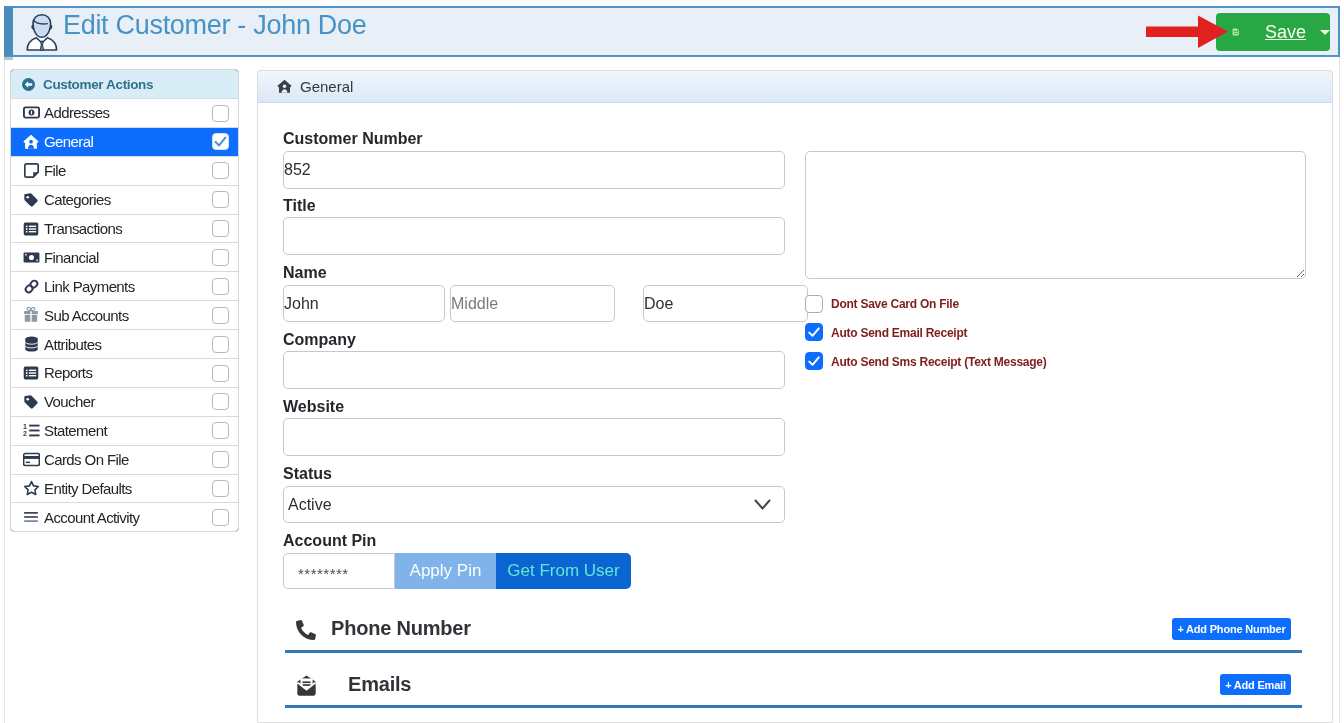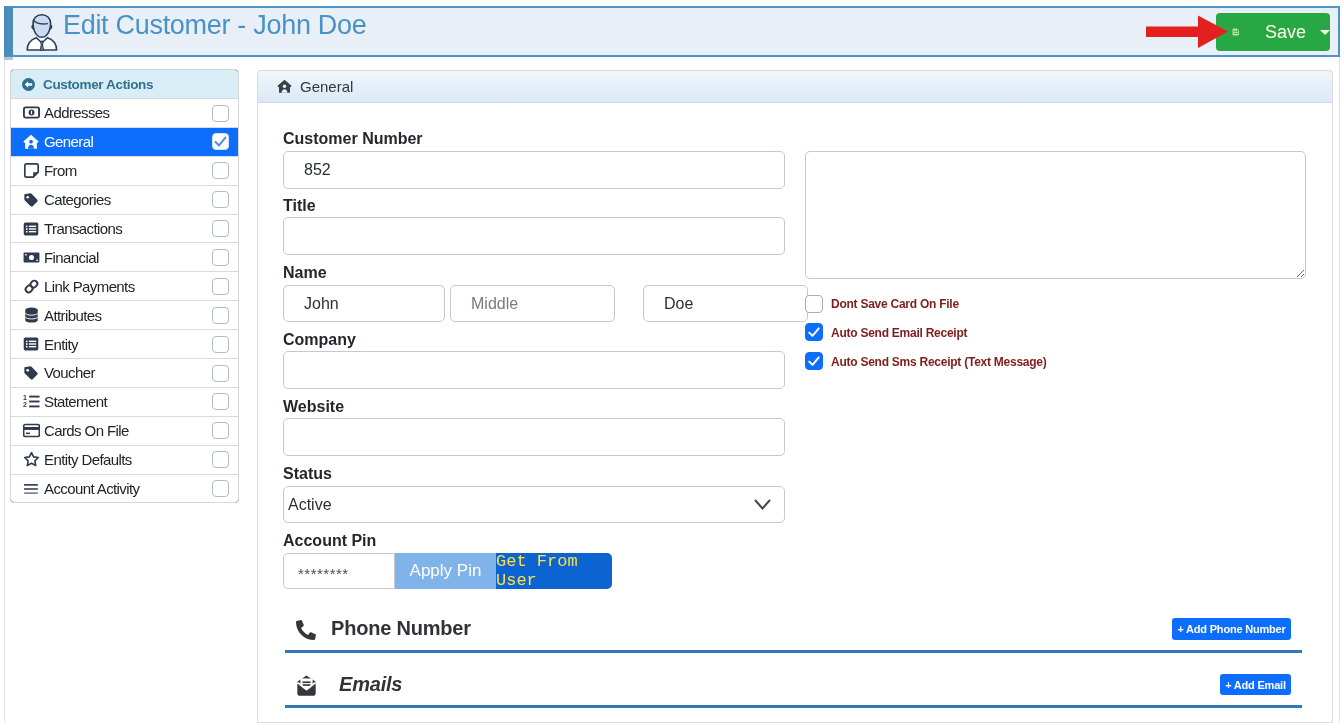--- a/index.html
+++ b/index.html
@@ -7,21 +7,21 @@
 .abs { position:absolute; }
 
 #cL { left:4px; top:57px; width:1px; height:666px; background:#e3e3e3; }
 #cR { left:1339px; top:57px; width:1px; height:666px; background:#e3e3e3; }
 
 #hdr { left:4px; top:6px; width:1336px; height:51px; background:#e9eff7;
   border:2px solid #4e94c8; border-left:9px solid #4a8cba; }
 #hdr-title { left:63px; top:0; height:47px; line-height:50px; font-size:27px; color:#4793c6; letter-spacing:-0.3px; }
 #save-btn { left:1216px; top:13px; width:114px; height:38px; background:#28a745; border-radius:4px;
   display:flex; align-items:center; }
-#save-btn .txt { color:#fdfde8; font-size:18px; margin-left:26px; }
+#save-btn .txt { color:#fdfde8; font-size:18px; margin-left:26px;text-decoration:underline; }
 #save-btn .caret { width:0; height:0; border-left:5px solid transparent; border-right:5px solid transparent;
   border-top:5px solid #f7f9e4; margin-left:14px; }
 
 #side { left:10px; top:69px; width:229px; border:1px solid #d7d7d7; border-radius:4px; background:#0f172a; overflow:hidden; }
 #side .hd { height:28px; background:#d9edf7; color:#31708f; font-size:13.5px; font-weight:bold; letter-spacing:-0.35px;
   display:flex; align-items:center; padding-left:11px; }
 #side .hd span { margin-left:8px; }
 #side .it { height:28.9px; border-top:1px solid #dadada; display:flex; align-items:center;
   padding-left:11px; position:relative; font-size:15px; letter-spacing:-0.6px; color:#212529; background:#fff; }
 #side .it .ic { width:18px; display:flex; justify-content:center; }
@@ -33,21 +33,21 @@
 
 #panel { left:257px; top:70px; width:1076px; height:653px; background:#fff; border:1px solid #ddd;
   border-radius:4px 4px 0 0; }
 #phead { left:257px; top:70px; width:1076px; height:33px; background:linear-gradient(#f0f6fc,#dbe8f7);
   border:1px solid #ddd; border-bottom:1px solid #cbdcee; border-radius:4px 4px 0 0;
   display:flex; align-items:center; padding-left:19px; font-size:15px; color:#33383d; }
 #phead span { margin-left:8px; }
 
 .lbl { font-size:16px; font-weight:bold; color:#24282c; height:20px; line-height:20px; }
 .inp { background:#fff; border:1px solid #c6c9cc; border-radius:5px; font-size:16px; color:#2b2f33;
-  line-height:36px; padding-left:20px; white-space:nowrap; }
+  line-height:36px; padding-left:0; white-space:nowrap; }
 .ph { color:#767b80; }
 .fcb { width:18px; height:18px; border:1px solid #a9aeb3; border-radius:4px; background:#fff; }
 .fcb.on { background:#0d6efd; border-color:#0d6efd; }
 .cblbl { font-size:12px; font-weight:bold; color:#7f1d1d; letter-spacing:-0.25px; }
 .addbtn { background:#0d6efd; border-radius:3px; color:#fff; font-weight:bold; font-size:11px;
   display:flex; align-items:center; justify-content:center; letter-spacing:-0.2px; }
 .secttl { font-size:20px; font-weight:bold; color:#303438; letter-spacing:-0.2px; }
 .underl { height:2.5px; background:#3379b5; }
 </style>
 </head>
@@ -113,21 +113,21 @@
           <path d="M2.8 8.5 6.5 12.2 13.2 3.8" fill="none" stroke="#4a94dd" stroke-width="2.2" stroke-linecap="round" stroke-linejoin="round"></path>
         </svg></span>
     </div>
   <div class="it">
       <span class="ic">
     <svg width="15" height="15" viewBox="0 0 18 18">
           <path d="M2.6 1h12.8A1.6 1.6 0 0 1 17 2.6v8.4L11 17H2.6A1.6 1.6 0 0 1 1 15.4V2.6A1.6 1.6 0 0 1 2.6 1Z" fill="none" stroke="#2e3b4e" stroke-width="2"></path>
           <path d="M11 17v-6h6z" fill="#2e3b4e"></path>
         </svg>
     </span>
-      <span class="lb">From</span>
+      <span class="lb">File</span>
       <span class="cb"></span>
     </div>
   <div class="it">
       <span class="ic">
     <svg width="16" height="16" viewBox="0 0 18 18">
           <path d="M1.5 2.5v5.6c0 .5.2 1 .6 1.4l6.3 6.3c.8.8 2 .8 2.8 0l4.7-4.7c.8-.8.8-2 0-2.8L9.6 2A1.9 1.9 0 0 0 8.2 1.5Z" fill="#2e3b4e"></path>
           <circle cx="5.3" cy="5.9" r="1.5" fill="#fff"></circle>
         </svg>
     </span>
       <span class="lb">Categories</span>
@@ -167,20 +167,32 @@
             <rect x="5.8" y="1.6" width="6.4" height="7.6" rx="3.2" transform="rotate(45 9 9)"></rect>
             <rect x="5.8" y="8.8" width="6.4" height="7.6" rx="3.2" transform="rotate(45 9 9)"></rect>
           </g>
         </svg>
     </span>
       <span class="lb">Link Payments</span>
       <span class="cb"></span>
     </div>
   <div class="it">
       <span class="ic">
+    <svg width="16" height="16" viewBox="0 0 18 18" fill="#8f99a6">
+          <rect x="2" y="8.6" width="14" height="8" rx="1"></rect>
+          <rect x="1.2" y="4.4" width="15.6" height="3.4" rx="0.8"></rect>
+          <rect x="8.2" y="4.4" width="1.6" height="12.2" fill="#fff"></rect>
+          <path d="M8.9 4.2C6.4 4.2 4.6 3.3 4.6 2.1 4.6 1 5.6.4 6.6.4c1.5 0 2.3 1.7 2.3 3.8zm.2 0c2.5 0 4.3-.9 4.3-2.1 0-1.1-1-1.7-2-1.7-1.5 0-2.3 1.7-2.3 3.8z" fill="none" stroke="#8f99a6" stroke-width="1.2"></path>
+        </svg>
+    </span>
+      <span class="lb">Sub Accounts</span>
+      <span class="cb"></span>
+    </div>
+  <div class="it">
+      <span class="ic">
     <svg width="15" height="16" viewBox="0 0 16 18">
           <path d="M1 3.2v11.6c0 1.5 3.1 2.7 7 2.7s7-1.2 7-2.7V3.2Z" fill="#2e3b4e"></path>
           <ellipse cx="8" cy="3.2" rx="7" ry="2.7" fill="#2e3b4e"></ellipse>
           <path d="M1 7.2c1 1.2 3.8 2 7 2s6-.8 7-2M1 11.4c1 1.2 3.8 2 7 2s6-.8 7-2" fill="none" stroke="#fff" stroke-width="1.1"></path>
         </svg>
     </span>
       <span class="lb">Attributes</span>
       <span class="cb"></span>
     </div>
   <div class="it">
@@ -188,21 +200,21 @@
     <svg width="16" height="16" viewBox="0 0 18 18">
           <rect x="0.8" y="1.8" width="16.4" height="14.4" rx="1.8" fill="#2e3b4e"></rect>
           <circle cx="4.2" cy="6" r="1" fill="#fff"></circle>
           <circle cx="4.2" cy="9" r="1" fill="#fff"></circle>
           <circle cx="4.2" cy="12" r="1" fill="#fff"></circle>
           <rect x="6.6" y="5.2" width="8.2" height="1.6" fill="#fff"></rect>
           <rect x="6.6" y="8.2" width="8.2" height="1.6" fill="#fff"></rect>
           <rect x="6.6" y="11.2" width="8.2" height="1.6" fill="#fff"></rect>
         </svg>
     </span>
-      <span class="lb">Entity</span>
+      <span class="lb">Reports</span>
       <span class="cb"></span>
     </div>
   <div class="it">
       <span class="ic">
     <svg width="16" height="16" viewBox="0 0 18 18">
           <path d="M1.5 2.5v5.6c0 .5.2 1 .6 1.4l6.3 6.3c.8.8 2 .8 2.8 0l4.7-4.7c.8-.8.8-2 0-2.8L9.6 2A1.9 1.9 0 0 0 8.2 1.5Z" fill="#2e3b4e"></path>
           <circle cx="5.3" cy="5.9" r="1.5" fill="#fff"></circle>
         </svg>
     </span>
       <span class="lb">Voucher</span>
@@ -278,21 +290,21 @@
 <div class="abs inp" style="left:283px; top:418px; width:502px; height:38px;"></div>
 <div class="abs lbl" style="left:283px; top:464px;">Status</div>
 <div class="abs inp" style="left:283px; top:486px; width:502px; height:37px; line-height:35px; padding-left:4px;">Active
   <svg class="abs" style="right:13px; top:12px;" width="17" height="12" viewBox="0 0 17 12">
       <path d="M1.5 1.5 8.5 9.5 15.5 1.5" fill="none" stroke="#43474b" stroke-width="2" stroke-linecap="round"></path>
     </svg>
 </div>
 <div class="abs lbl" style="left:283px; top:531px;">Account Pin</div>
 <div class="abs" style="left:283px; top:553px; width:112px; height:36px; background:#fff; border:1px solid #c6c9cc; border-radius:5px 0 0 5px; font-size:15px; color:#4a4e52; line-height:40px; padding-left:14px; letter-spacing:0.5px;">********</div>
 <div class="abs" style="left:395px; top:553px; width:101px; height:36px; background:#7fb3e9; color:#fdfeff; font-size:17px; display:flex; align-items:center; justify-content:center;">Apply Pin</div>
-<div class="abs" style="left:496px; top:553px; width:116px; height:36px; background:#0c64d2; color:#fde047; font-size:17px; display:flex; align-items:center; justify-content:center; border-radius:0 5px 5px 0;font-family:Liberation Mono, monospace;">Get From User</div>
+<div class="abs" style="left:496px; top:553px; width:135px; height:36px; background:#0c64d2; color:#5eead4; font-size:17px; display:flex; align-items:center; justify-content:center; border-radius:0 5px 5px 0;">Get From User</div>
 
 <div class="abs lbl" style="left:805px; top:129px;margin-top:32px;">Notes</div>
 <textarea class="abs" style="left: 805px; top: 151px; width: 501px; height: 128px; border: 1px solid rgb(198, 201, 204); border-radius: 5px; resize: vertical; outline: none; font-family: &quot;Liberation Sans&quot;, sans-serif; font-size: 16px;"></textarea>
 <div class="abs fcb" style="left:805px; top:295px;"></div>
 <div class="abs cblbl" style="left:831px; top:295px; line-height:19px;">Dont Save Card On File</div>
 <div class="abs fcb on" style="left:805px; top:323px;"><svg width="16" height="16" viewBox="0 0 16 16">
       <path d="M3.2 8.6 6.5 11.8 12.8 4.4" fill="none" stroke="#fff" stroke-width="2" stroke-linecap="round" stroke-linejoin="round"></path>
     </svg></div>
 <div class="abs cblbl" style="left:831px; top:324px; line-height:19px;">Auto Send Email Receipt</div>
 <div class="abs fcb on" style="left:805px; top:352px;"><svg width="16" height="16" viewBox="0 0 16 16">
@@ -310,15 +322,15 @@
 <div class="abs underl" style="left:285px; top:650px; width:1017px;"></div>
 
 <svg class="abs" style="left:296px; top:674px;" width="21" height="22" viewBox="0 0 24 25">
   <path d="M12 1.6 L1.8 8.4 V22.6 A1.8 1.8 0 0 0 3.6 24.4 H20.4 A1.8 1.8 0 0 0 22.2 22.6 V8.4 Z" fill="#34383c"></path>
   <rect x="5" y="5" width="14" height="12.5" fill="#fff"></rect>
   <rect x="7.4" y="8.4" width="9.2" height="1.9" fill="#34383c"></rect>
     <rect x="7.4" y="11.6" width="9.2" height="1.9" fill="#34383c"></rect>
   <path d="M2 10 L12 18 L22 10" fill="none" stroke="#fff" stroke-width="2.4"></path>
   <path d="M1.8 11.2 L12 19.2 L22.2 11.2 V22.6 A1.8 1.8 0 0 1 20.4 24.4 H3.6 A1.8 1.8 0 0 1 1.8 22.6 Z" fill="#34383c"></path>
 </svg>
-<div class="abs secttl" style="left:339px; top:673px;font-style:italic;">Emails</div>
+<div class="abs secttl" style="left:348px; top:673px;">Emails</div>
 <div class="abs addbtn" style="left:1220px; top:674px; width:71px; height:21px;">+ Add Email</div>
 <div class="abs underl" style="left:285px; top:705px; width:1017px;"></div>
 
 </body></html>

